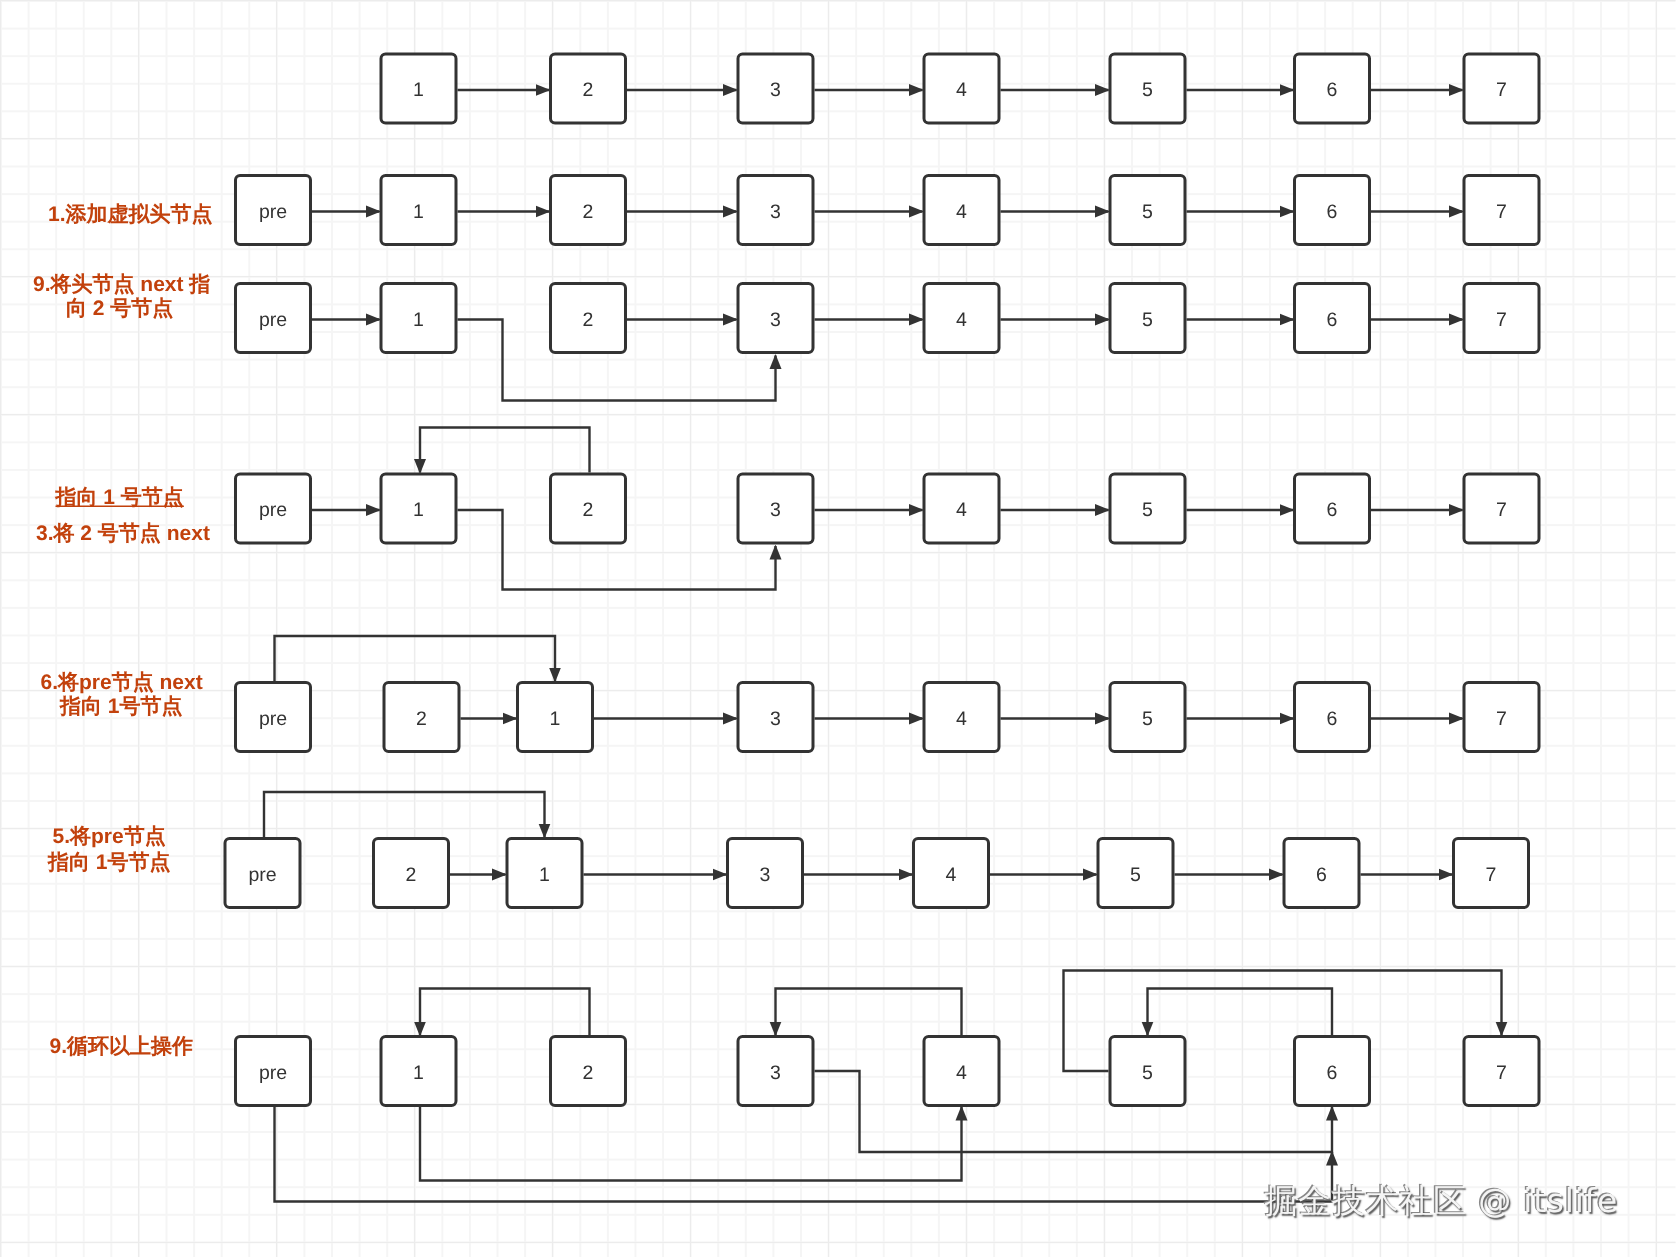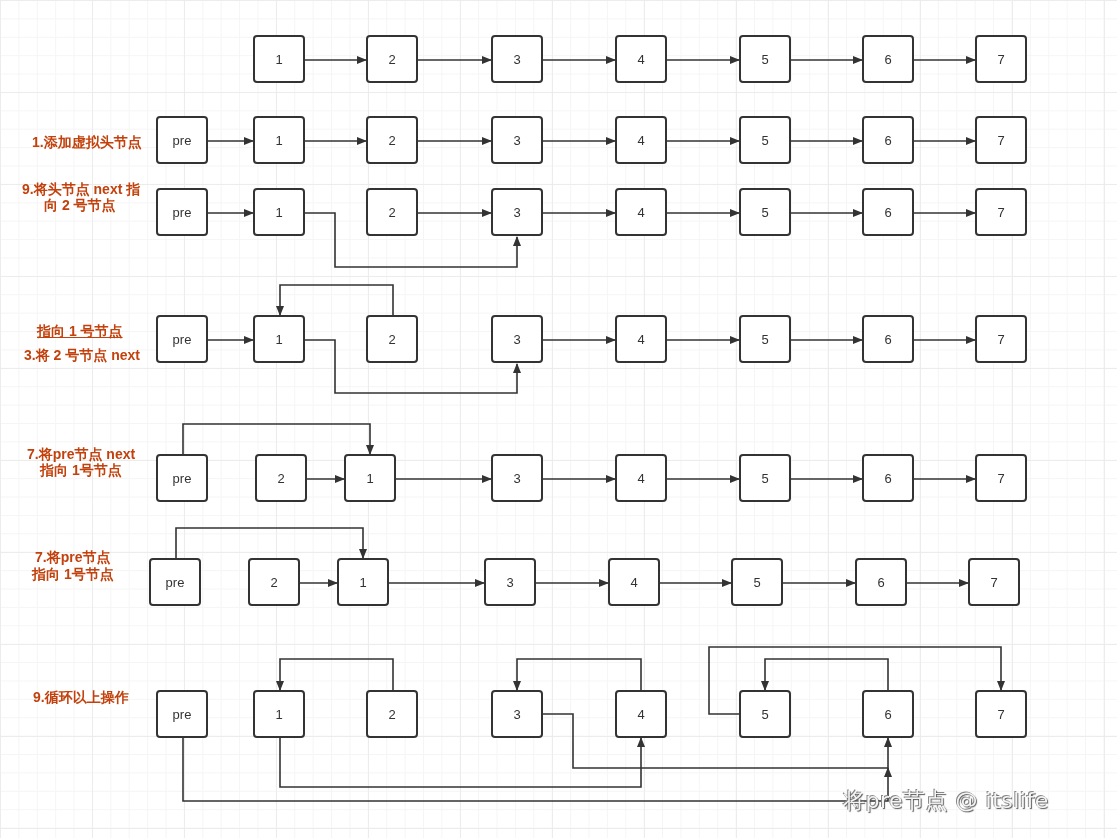--- a/index.html
+++ b/index.html
@@ -92,23 +92,23 @@
       <path d="M183,738 L183,801 L888,801 L888,768" fill="none" stroke="#333333" stroke-width="1.6" marker-end="url(#arrow)"></path>
     </g>
 </svg>
 
 <div id="labels">
     <div class="step-label" style="left: 32px; top: 134px;">1.添加虚拟头节点</div>
     <div class="step-label" style="left: 22px; top: 181px;">9.将头节点 next 指</div>
     <div class="step-label" style="left: 44px; top: 197px;">向 2 号节点</div>
     <div class="step-label" style="left: 24px; top: 307px; margin-top: 40px;">3.将 2 号节点 next</div>
     <div class="step-label" style="left: 37px; top: 323px; text-decoration: underline;">指向 1 号节点</div>
-    <div class="step-label" style="left: 27px; top: 446px;">7.将pre节点 next</div>
+    <div class="step-label" style="left: 27px; top: 446px;">6.将pre节点 next</div>
     <div class="step-label" style="left: 40px; top: 462px;">指向 1号节点</div>
-    <div class="step-label" style="left: 35px; top: 549px;">7.将pre节点</div>
+    <div class="step-label" style="left: 35px; top: 549px;">5.将pre节点</div>
     <div class="step-label" style="left: 32px; top: 566px;">指向 1号节点</div>
     <div class="step-label" style="left: 33px; top: 689px;">9.循环以上操作</div>
   </div>
 <div id="nodes">
     <div class="node" style="left: 253px; top: 35px;">
       <span>1</span>
     </div>
     <div class="node" style="left: 366px; top: 35px;">
       <span>2</span>
     </div>
@@ -266,13 +266,13 @@
       <span>5</span>
     </div>
     <div class="node" style="left: 862px; top: 690px;">
       <span>6</span>
     </div>
     <div class="node" style="left: 975px; top: 690px;">
       <span>7</span>
     </div>
   </div>
 
-<div class="watermark">将pre节点 @ itslife</div>
+<div class="watermark">掘金技术社区 @ itslife</div>
 
 </body></html>

